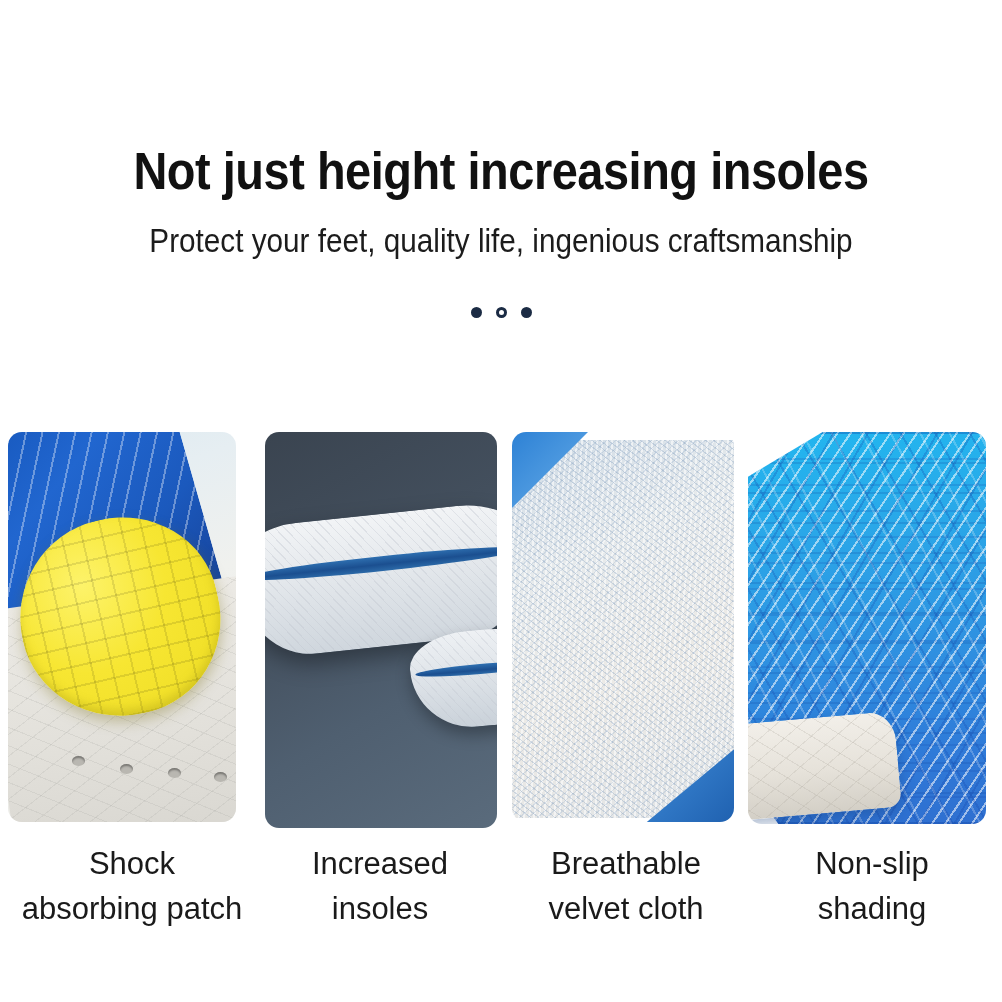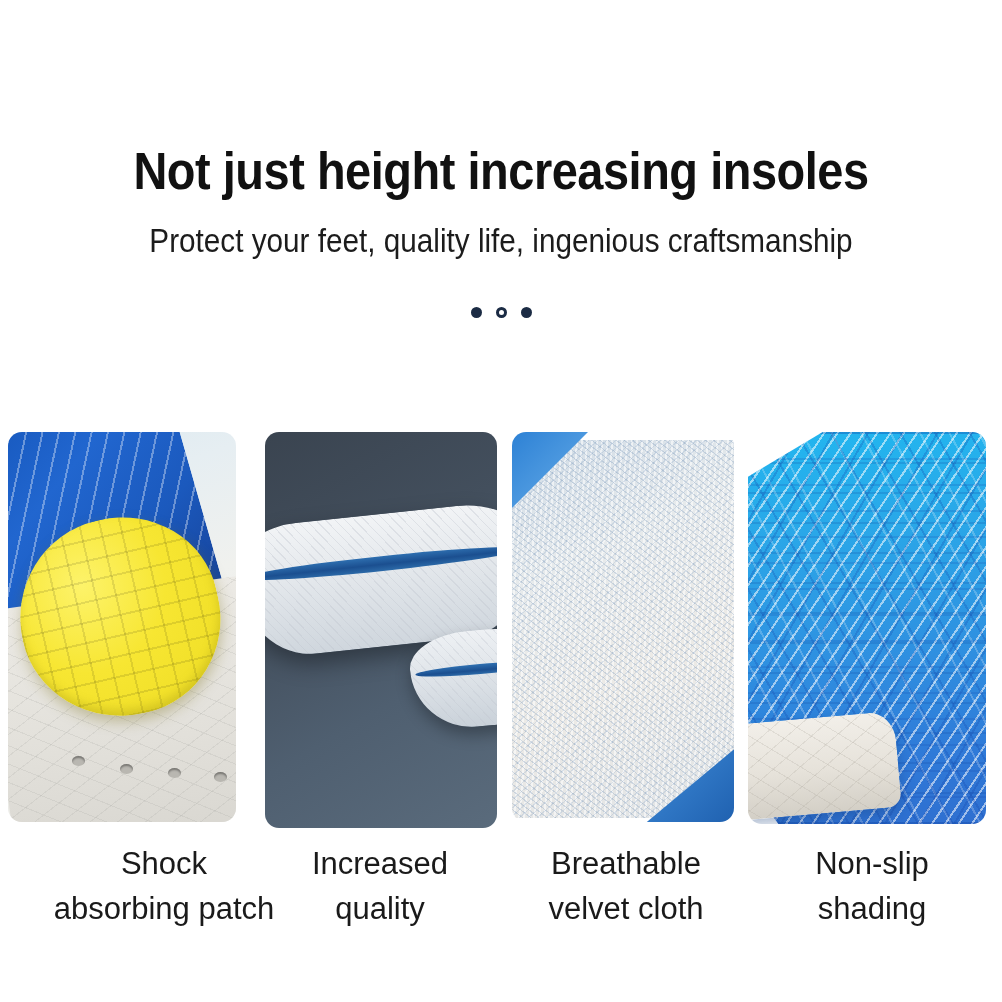--- a/index.html
+++ b/index.html
@@ -275,21 +275,21 @@
     position: absolute;
     top: 0;
     text-align: center;
     font-family: "Liberation Sans", sans-serif;
     font-size: 31px;
     font-weight: normal;
     color: #1a1a1a;
     line-height: 1.45;
     white-space: pre-line;
   }
-  .c1 { left: 0;   width: 264px; padding-left: 32px; }
+  .c1 { left: 0;   width: 264px; }
   .c2 { left: 258px; width: 244px; }
   .c3 { left: 503px; width: 246px; }
   .c4 { left: 752px; width: 240px; }
 </style>
 </head>
 <body>
 
 <div class="page">
 
   <div class="header">
@@ -344,20 +344,20 @@
         <div class="foam-block"></div>
       </div>
     </div>
 
   </div>
 
   <div class="captions">
     <div class="caption c1">Shock
 absorbing patch</div>
     <div class="caption c2">Increased
-quality</div>
+insoles</div>
     <div class="caption c4">Non-slip
 shading</div>
     <div class="caption c3">Breathable
 velvet cloth</div>
   </div>
 
 </div>
 
 </body></html>

